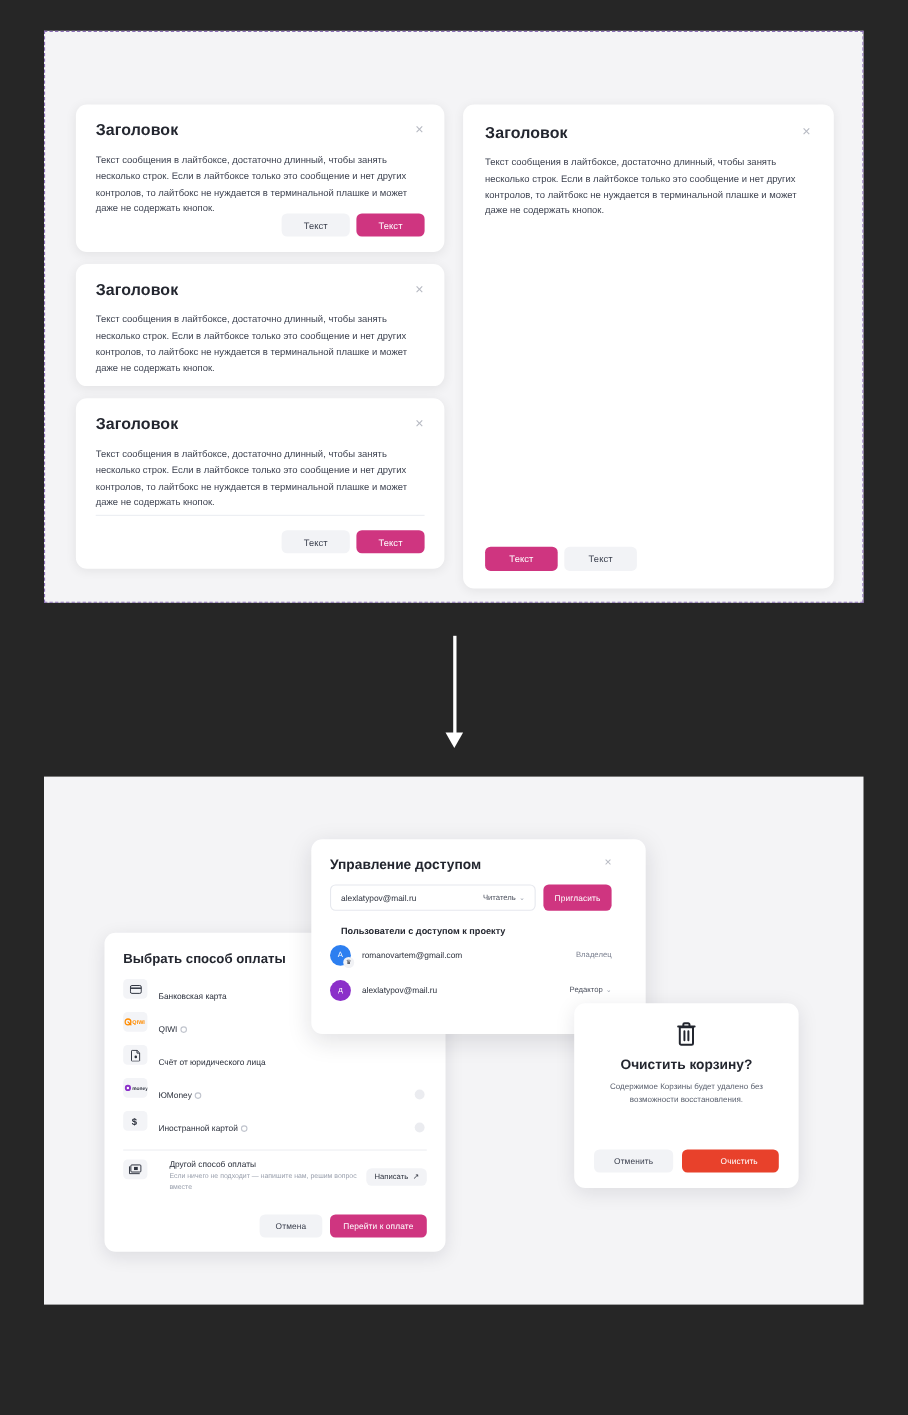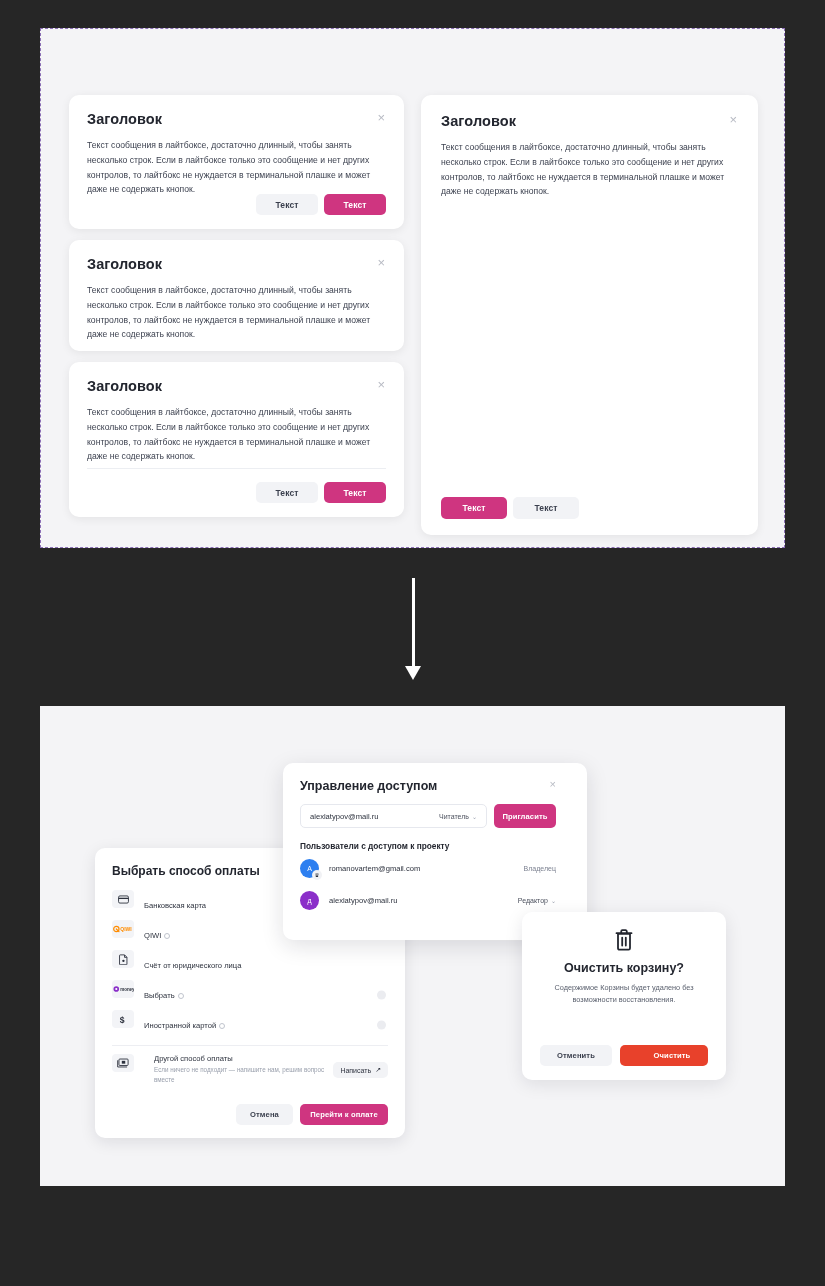--- a/index.html
+++ b/index.html
@@ -38,21 +38,21 @@
   }
   .lb-body {
     font-size: 8.6px; line-height: 1.72; color: #3d4250;
     margin-top: 11px;
   }
   .lb-actions { display: flex; gap: 6px; }
   .btn {
     border: none; border-radius: 5px;
     font-family: inherit; cursor: pointer;
     font-size: 8.5px; letter-spacing: .1px;
-    display: inline-flex; align-items: center; justify-content: center; font-weight: bold;
+    display: inline-flex; align-items: center; justify-content: center;
   }
   .btn-ghost { background: #f2f3f6; color: #3a3f4d; }
   .btn-pink  { background: #cf3580; color: #ffffff; }
   .btn-red   { background: #e8412b; color: #ffffff; padding-left: 16px; }
 
   .lb-divider { height: 1px; background: #eceef2; }
 
   
   #card1 { left: 28px; top: 66px; width: 335px; height: 134px; padding: 16px 18px 0 18px; }
   #card1 .lb-actions { position: absolute; right: 18px; bottom: 14px; }
@@ -161,21 +161,21 @@
     display: flex; align-items: center; padding: 0 9px; background: #fff;
     justify-content: space-between;
   }
   .acc-email { font-size: 7.6px; color: #2c313d; }
   .acc-role-sel {
     font-size: 7px; color: #4c515e; display: flex; align-items: center; gap: 3px;
     cursor: pointer;
   }
   .chev { font-size: 6px; color: #9aa0ad; }
   .acc-invite .btn-pink { width: 62px; height: 24px; font-size: 7.6px; }
-  .acc-sub { font-size: 8.3px; font-weight: 700; color: #23262f; margin-top: 13px; }
+  .acc-sub { font-size: 8.3px; font-weight: 700; color: #23262f; margin-top: 13px; margin-left: 10px; }
   .user-row {
     display: flex; align-items: center; height: 30px; margin-top: 2px;
   }
   .avatar {
     width: 19px; height: 19px; border-radius: 50%;
     color: #fff; font-size: 7px;
     display: flex; align-items: center; justify-content: center;
     flex: 0 0 auto; position: relative;
   }
   .crown {
@@ -312,21 +312,21 @@
 
         <div class="pay-row">
           <div class="pay-ic">
             <svg width="21" height="8" viewBox="0 0 32 12">
                 <circle cx="5" cy="6" r="4.3" fill="#8b2fc9"></circle>
                 <circle cx="5" cy="6" r="1.7" fill="#ffffff"></circle>
                 <text x="11" y="9" font-family="Liberation Sans" font-size="6.8" font-weight="bold" fill="#2c313d">money</text>
               </svg>
           </div>
           <div class="pay-label">
-            <span>Выбрать</span>
+            <span>ЮMoney</span>
             <span class="info-dot"></span>
           </div>
           <div class="pay-radio"></div>
         </div>
 
         <div class="pay-row">
           <div class="pay-ic">
             <svg width="8" height="11" viewBox="0 0 10 14">
                 <text x="1" y="11.5" font-family="Liberation Sans" font-size="11" font-weight="bold" fill="#2c313d">$</text>
               </svg>

